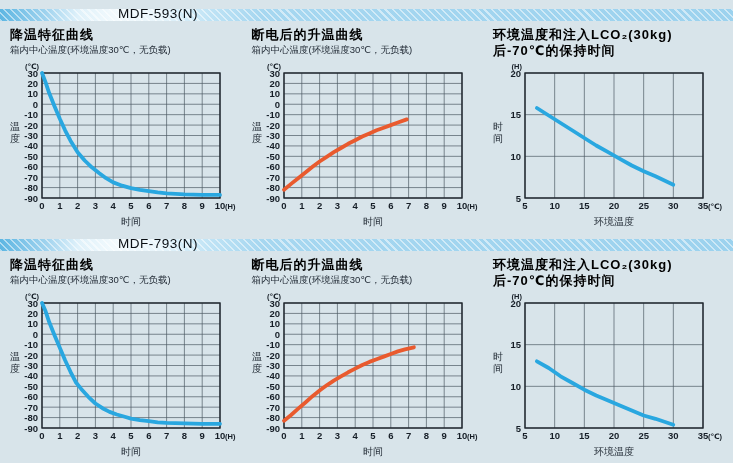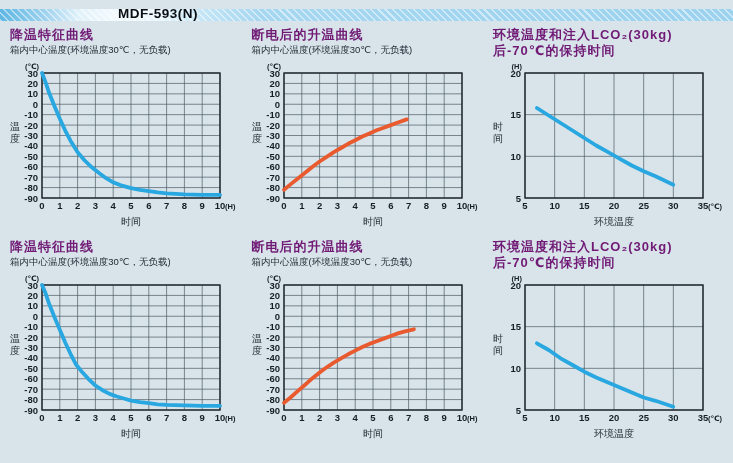--- a/index.html
+++ b/index.html
@@ -17,40 +17,40 @@
     position: relative;
     background-image:
       repeating-linear-gradient(45deg, rgba(255,255,255,0.5) 0 1.5px, rgba(255,255,255,0) 1.5px 5px),
       linear-gradient(90deg, #5db6e2 0px, #9ed2ee 45px, #dff1fa 78px, #f3fafd 115px, #e8f5fb 160px, #bfe3f5 210px, #a6d7f0 260px, #9cd2ee 100%);
   }
   .band-label {
     position: absolute;
     left: 90px;
     top: -3px;
     font-size: 13.5px;
-    font-weight: bold;
+    font-weight: normal;
     letter-spacing: 0.5px;
     color: #0b0f14;
     white-space: nowrap;
     padding-left: 28px;
   }
   .panels {
     display: flex;
     justify-content: space-between;
     padding: 0 6px 0 8px;
     margin-top: 6px;
   }
   .panel { width: 236px; }
   .panel-head { height: 34px; margin-left: 2px; }
   .chart-title {
     font-size: 13px;
     font-weight: bold;
     letter-spacing: 1px;
     line-height: 16px;
-    color: #701a75;
+    color: #000000;
     white-space: nowrap;
   }
   .chart-title:empty { display: none; }
   .chart-subtitle {
     font-size: 9.5px;
     line-height: 14px;
     margin-top: 0;
     color: #222b36;
     white-space: nowrap;
   }
@@ -234,20 +234,23 @@
             <text x="31" y="8" class="unit" text-anchor="end">(H)</text>
             <text x="7" y="68.5" class="axis-title" text-anchor="middle"><tspan x="7">时</tspan><tspan x="7" dy="12">间</tspan></text>
             <text x="123" y="164" class="axis-title" text-anchor="middle">环境温度</text>
             <path d="M45.9 47.0 L57.7 54.5 L69.6 62.0 L81.5 69.5 L93.3 77.0 L105.2 84.5 L117.1 91.2 L128.9 97.8 L140.8 104.5 L152.7 110.3 L164.5 115.3 L182.3 123.7" class="curve" stroke="#29a7e0"></path>
           </svg>
       </div>
     </div>
   </section>
 
   <section class="model-section">
+    <div class="band">
+      <span class="band-label">MDF-793(N)</span>
+    </div>
     <div class="panels">
       <div class="panel">
         <div class="panel-head">
           <div class="chart-title">降温特征曲线</div>
 
           <div class="chart-subtitle">箱内中心温度(环境温度30℃，无负载)</div>
         </div>
         <svg class="chart" width="233" height="170" viewBox="0 0 233 170">
             <line x1="34" y1="12" x2="34" y2="137" class="grid"></line>
             <text x="34" y="148" class="tick" text-anchor="middle">0</text>

